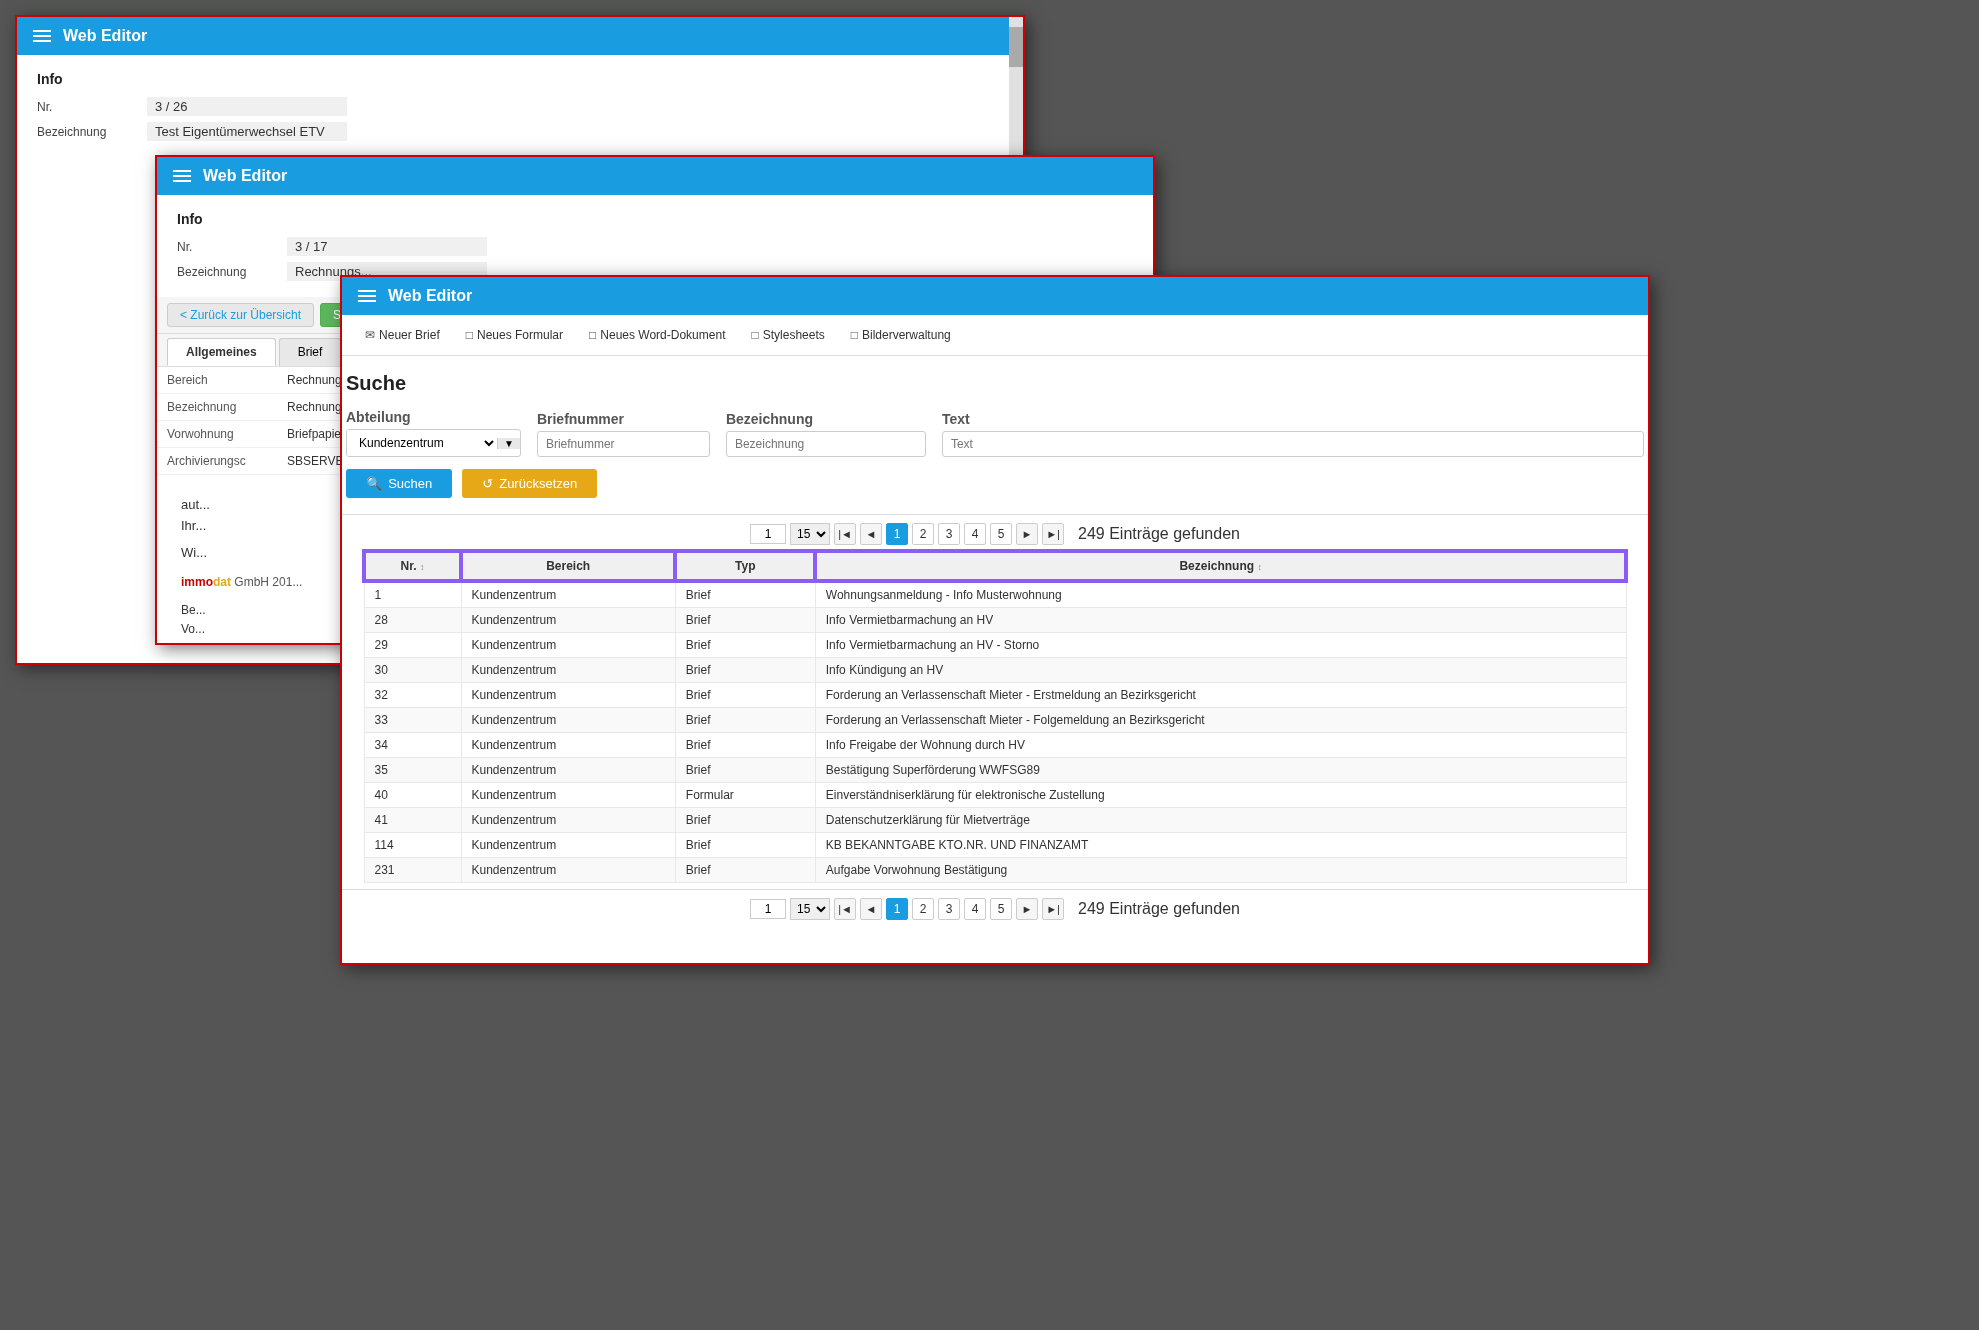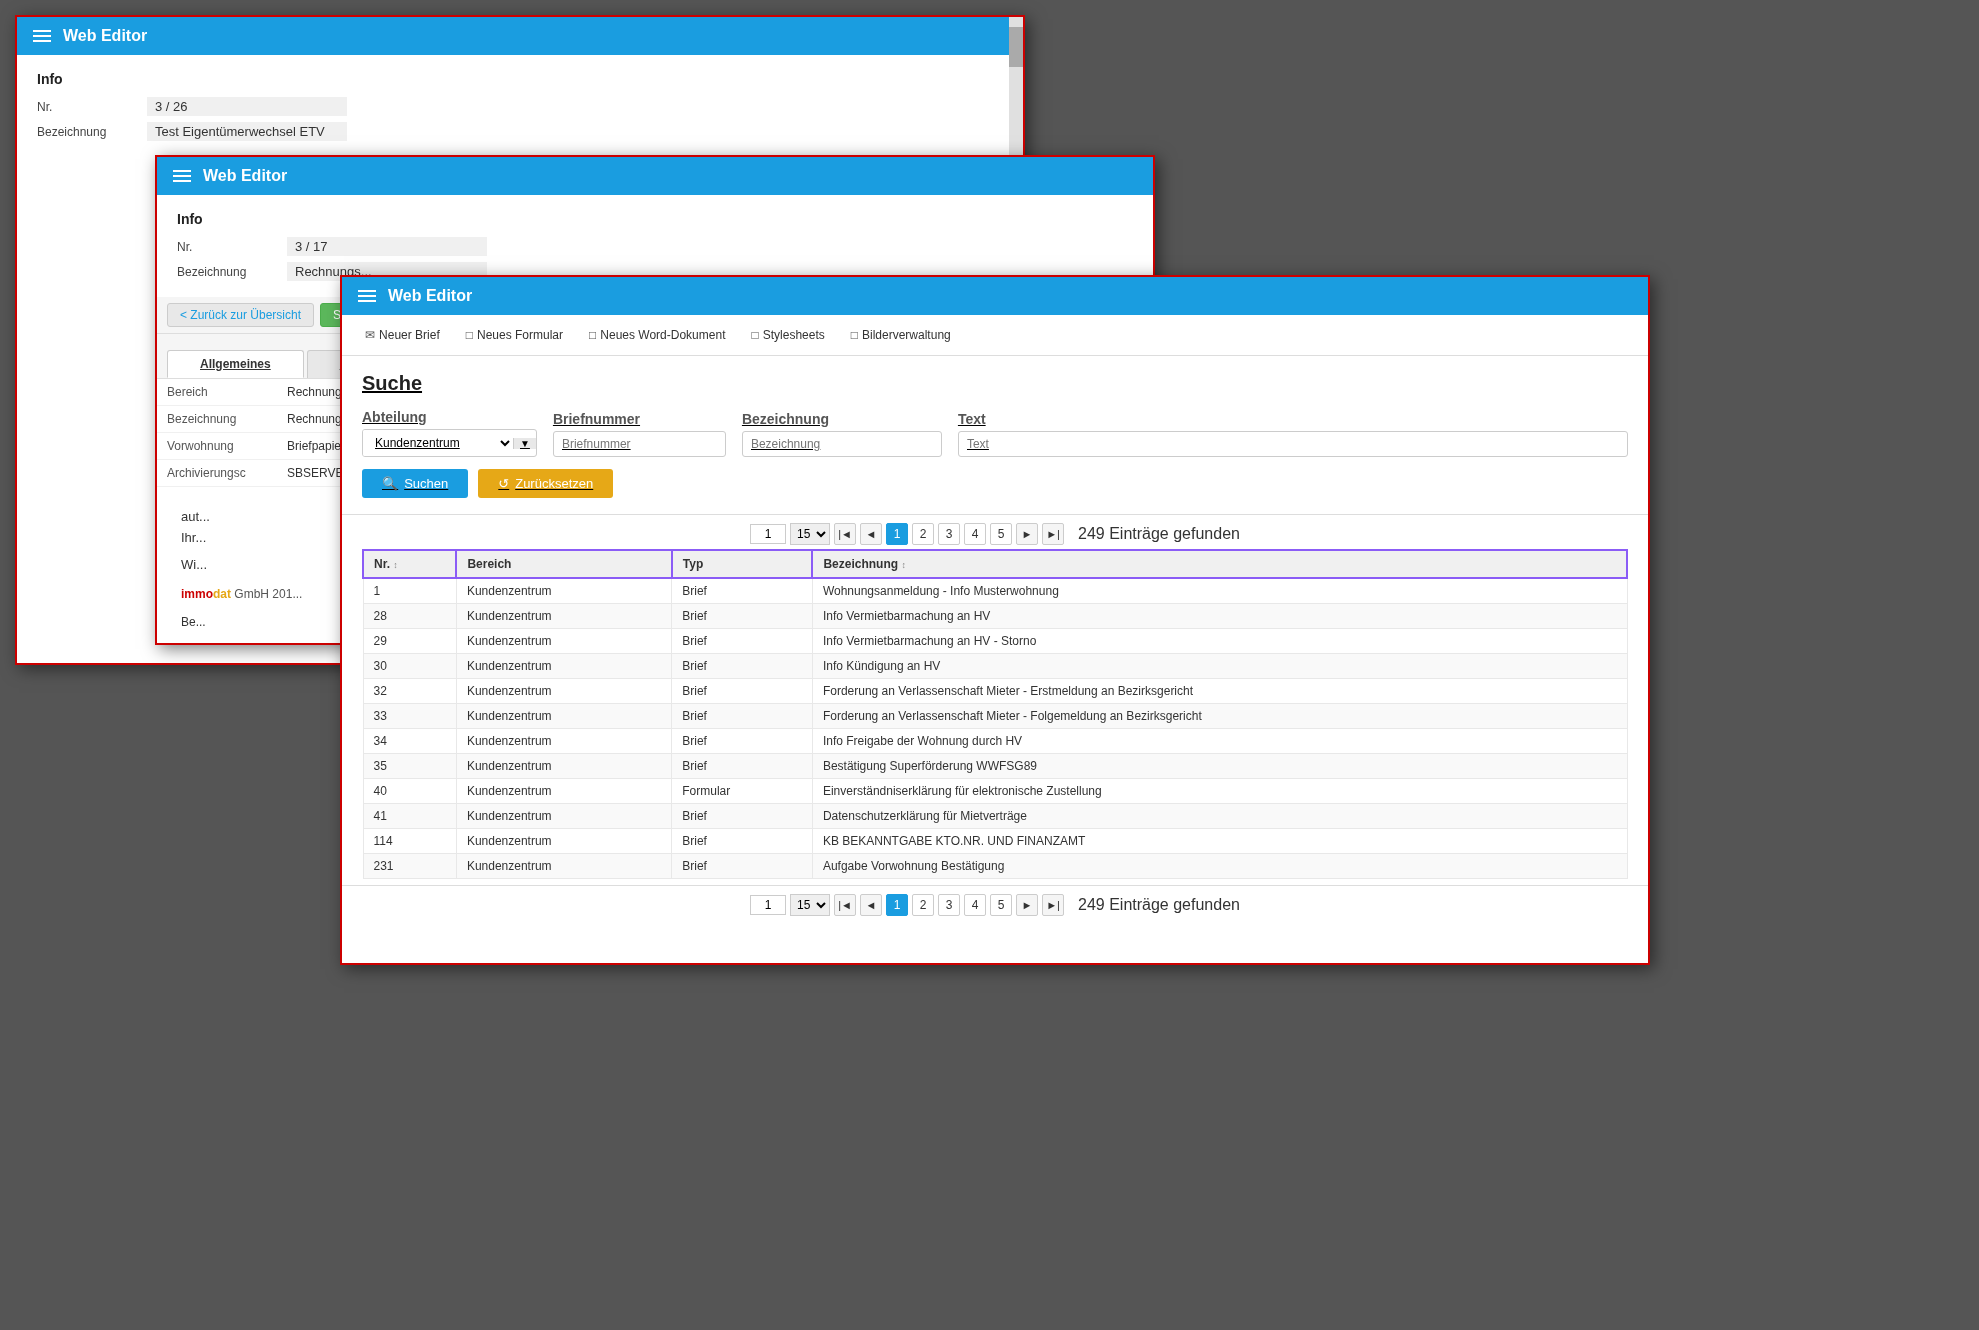--- a/index.html
+++ b/index.html
@@ -141,30 +141,29 @@
     }
 
     
     .tabs-bar {
       display: flex;
       border-bottom: 1px solid #ddd;
       background: #f5f5f5;
       padding: 0 10px;
     }
     .tab {
-      padding: 6px 32px;
+      padding: 6px 18px;
       border: 1px solid #ccc;
       border-bottom: none;
       background: #e8e8e8;
       margin-right: 3px;
-      margin-top: 16px;
+      margin-top: 4px;
       cursor: pointer;
       font-size: 12px;
       border-radius: 3px 3px 0 0;
-      text-decoration: underline;
     }
     .tab.active {
       background: #fff;
       border-bottom: 1px solid #fff;
       color: #333;
       font-weight: bold;
     }
 
     
     .editor-area {
@@ -193,22 +192,21 @@
       font-size: 12px;
       border: 1px solid transparent;
     }
     .menu-icon {
       font-size: 12px;
       color: #555;
     }
 
     
     .search-section {
-      padding: 16px 20px;
-      text-decoration: underline;
+      padding: 16px 4px;
     }
     .search-title {
       font-size: 20px;
       font-weight: bold;
       color: #222;
       margin-bottom: 14px;
     }
     .search-fields {
       display: flex;
       gap: 16px;
@@ -348,23 +346,23 @@
     }
 
     
     .data-table {
       width: 100%;
       border-collapse: collapse;
       font-size: 12px;
     }
     .data-table th {
       background: #f0f0f0;
-      border: 2px solid #8b5cf6;
+      border: 4px solid #8b5cf6;
       padding: 6px 10px;
-      text-align: left;
+      text-align: center;
       font-weight: bold;
       color: #333;
       font-size: 12px;
     }
     .data-table td {
       border: 1px solid #e8e8e8;
       padding: 5px 10px;
       color: #333;
     }
     .data-table tr:nth-child(even) td {

